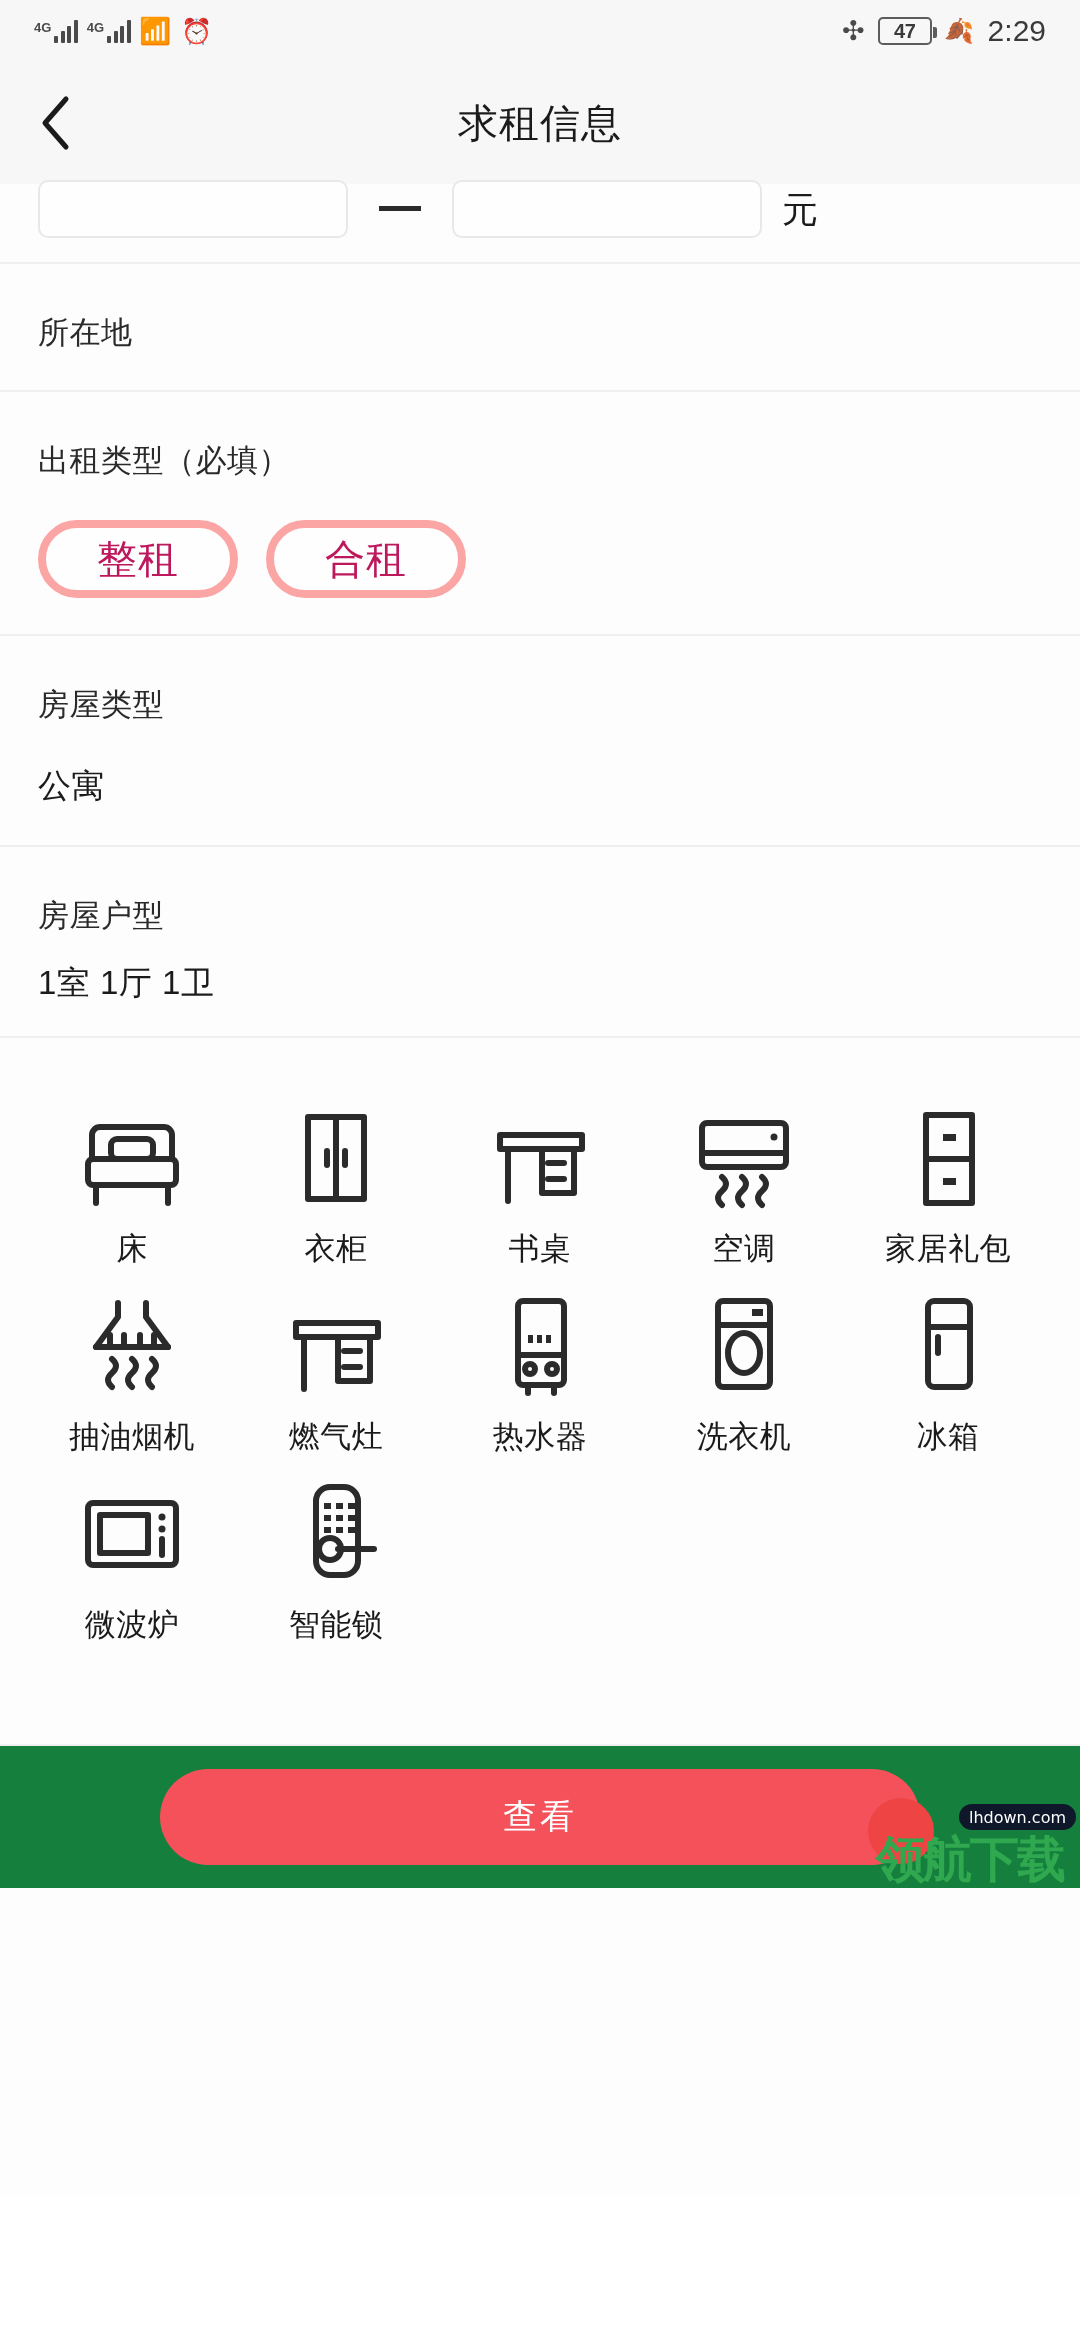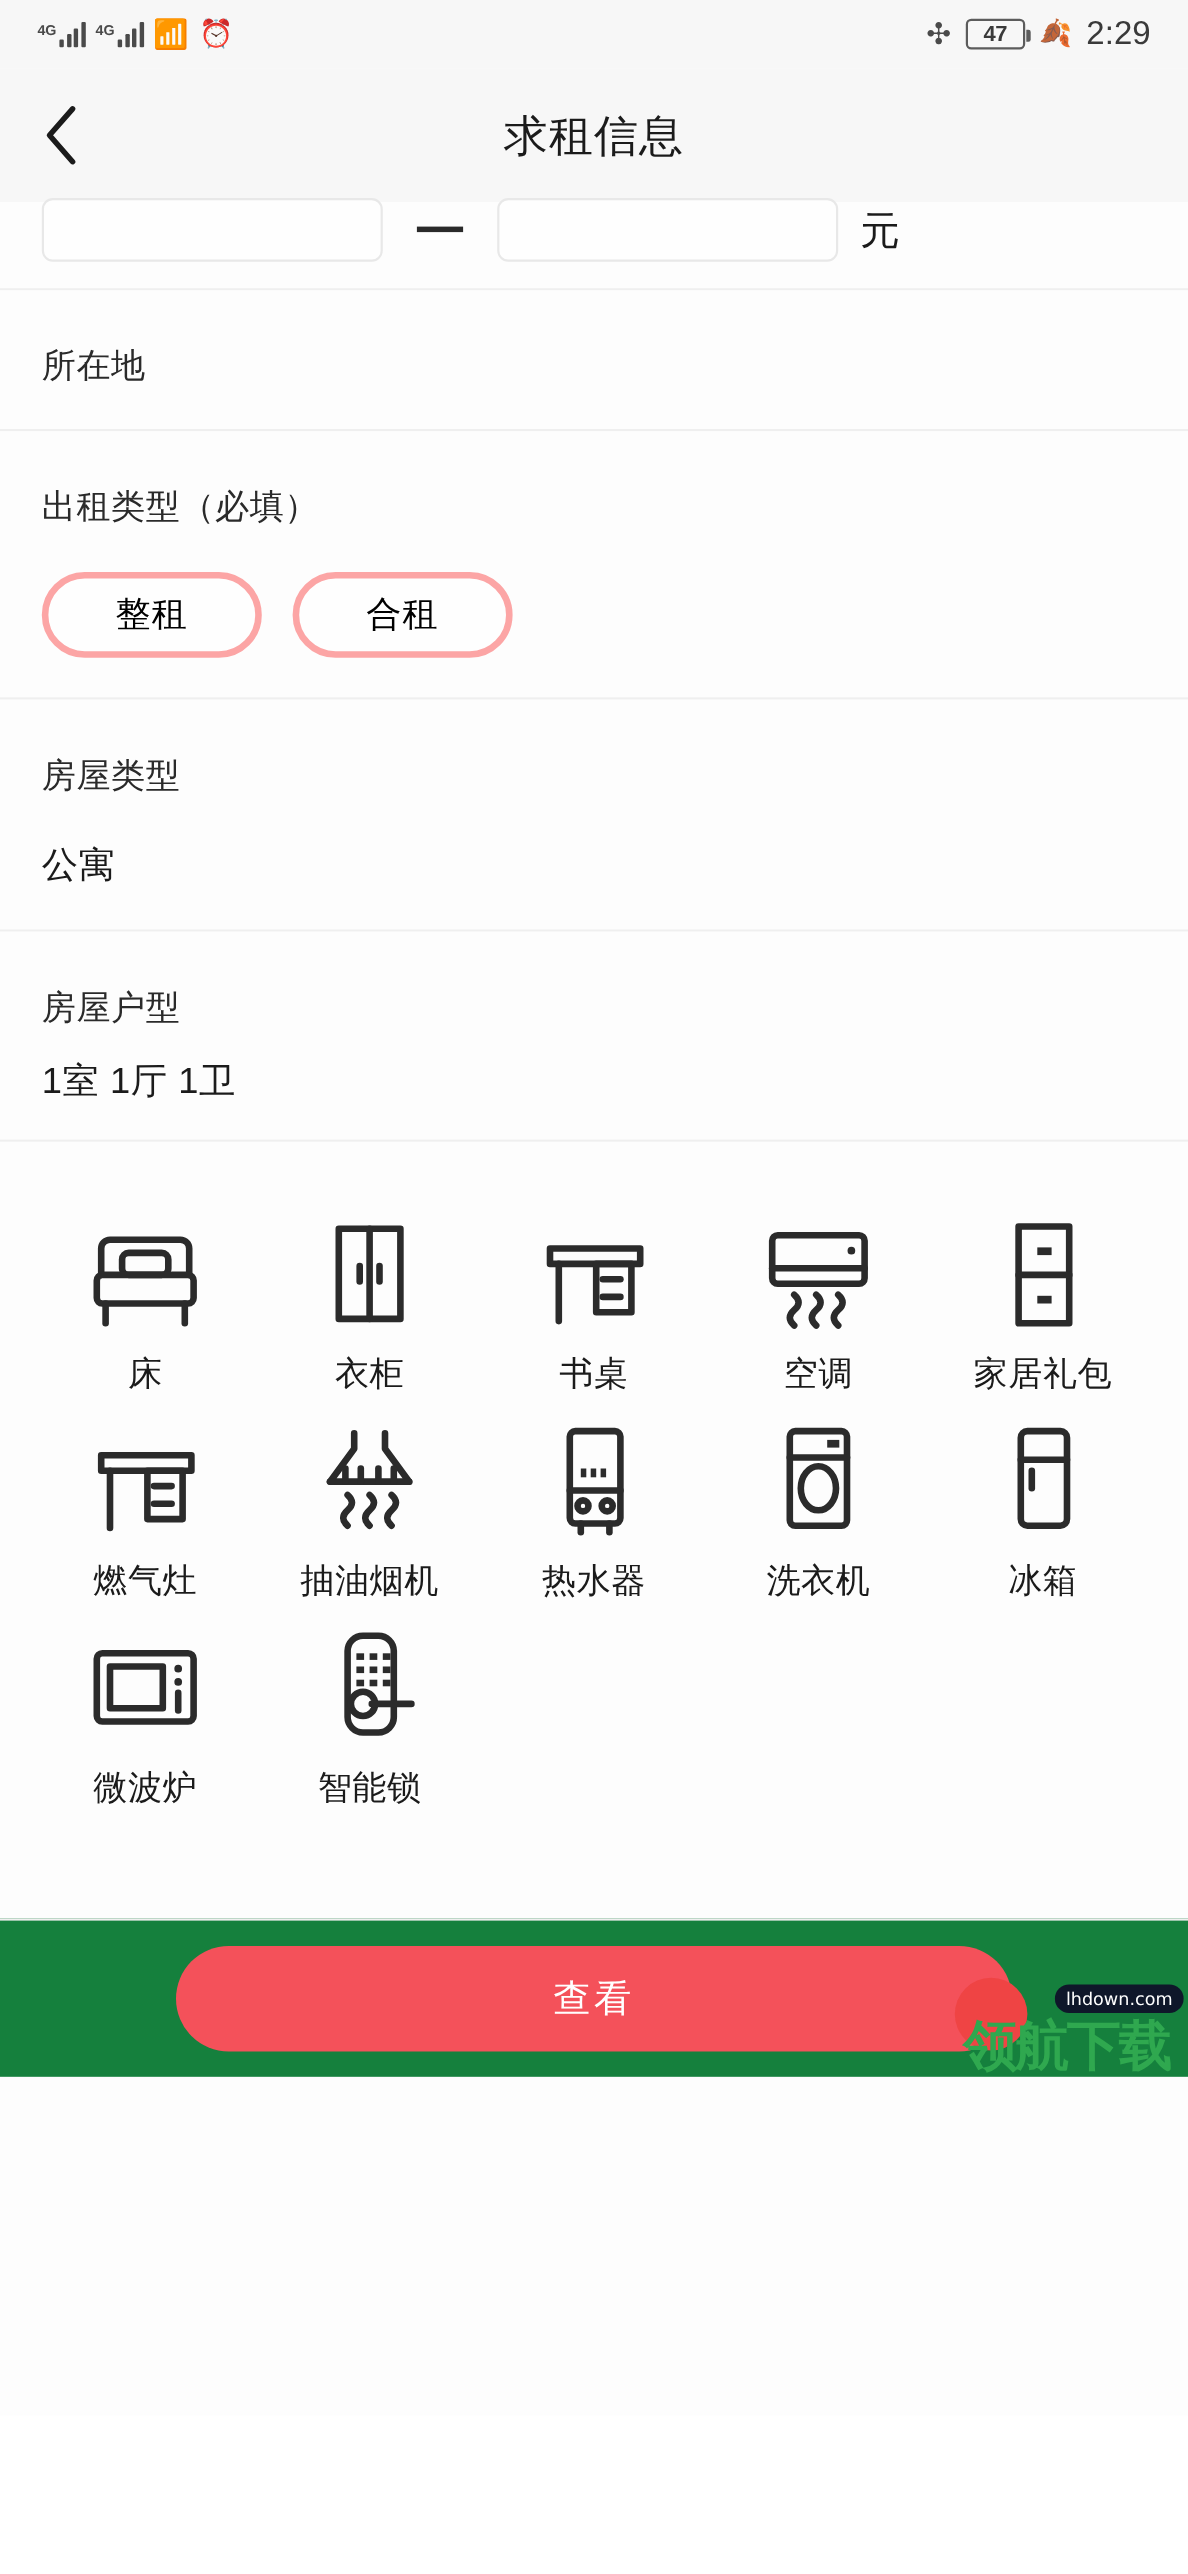--- a/index.html
+++ b/index.html
@@ -79,23 +79,23 @@
   }
   .price-dash i { display:block; width: 42px; height: 5px; background: #2a2a2a; }
   .price-unit { font-size: 36px; color: #1b1b1b; line-height: 52px; margin-left: 4px; }
 
   .sec { padding: 48px 38px 36px 38px; }
   .sec-label { font-size: 31px; color: #2a2a2a; letter-spacing: 0.5px; }
   .sec-value { font-size: 33px; color: #1b1b1b; margin-top: 38px; letter-spacing: 0.5px; }
 
   .chips { display: flex; gap: 28px; margin-top: 38px; }
   .chip {
-    min-width: 200px; height: 78px; border: 6px solid #fca5a5; border-radius: 44px;
+    min-width: 200px; height: 78px; border: 8px solid #fca5a5; border-radius: 44px;
     background: #FEFEFE; display: flex; align-items: center; justify-content: center;
-    font-size: 32px; color: #000000; padding: 0 34px; letter-spacing: 1px;
+    font-size: 40px; color: #be185d; padding: 0 34px; letter-spacing: 1px;
   }
 
   
   .amen { padding: 36px 30px 52px 30px; background: #FDFDFD; }
   .amen-title { font-size: 30px; color: #2a2a2a; padding-left: 12px; letter-spacing: 0.5px; }
   .amen-grid {
     display: grid; grid-template-columns: repeat(5, 1fr);
     row-gap: 18px; margin-top: 26px;
   }
   .amen-cell { display: flex; flex-direction: column; align-items: center; }
@@ -277,50 +277,50 @@
         <div class="amen-cell">
           <div class="amen-ico">
             <svg width="108" height="104" viewBox="0 0 108 104" fill="none" stroke="#2b2b2b" stroke-width="6" stroke-linejoin="round" stroke-linecap="round">
               <rect x="32" y="8" width="46" height="88"></rect>
               <line x1="32" y1="52" x2="78" y2="52"></line>
               <rect x="49" y="27" width="13" height="7" fill="#2b2b2b" stroke="none"></rect>
               <rect x="49" y="71" width="13" height="7" fill="#2b2b2b" stroke="none"></rect>
             </svg>
           </div>
           <div class="amen-lb">家居礼包</div>
-        </div>
-
-        <div class="amen-cell">
-          <div class="amen-ico">
-            <svg width="108" height="104" viewBox="0 0 108 104" fill="none" stroke="#2b2b2b" stroke-width="6" stroke-linejoin="round" stroke-linecap="round">
-              <rect x="14" y="28" width="82" height="14"></rect>
-              <line x1="22" y1="42" x2="22" y2="94"></line>
-              <rect x="56" y="42" width="32" height="44"></rect>
-              <line x1="62" y1="56" x2="78" y2="56"></line>
-              <line x1="62" y1="72" x2="78" y2="72"></line>
-            </svg>
-          </div>
-          <div class="amen-lb">燃气灶</div>
         </div>
 
         <div class="amen-cell">
           <div class="amen-ico">
             <svg width="108" height="104" viewBox="0 0 108 104" fill="none" stroke="#2b2b2b" stroke-width="6" stroke-linejoin="round" stroke-linecap="round">
               <path d="M40 8 V22 L18 52 H90 L68 22 V8"></path>
               <line x1="18" y1="52" x2="90" y2="52"></line>
               <line x1="32" y1="40" x2="32" y2="52"></line>
               <line x1="46" y1="40" x2="46" y2="52"></line>
               <line x1="62" y1="40" x2="62" y2="52"></line>
               <line x1="76" y1="40" x2="76" y2="52"></line>
               <path d="M34 64 q8 7 0 14 q-8 7 0 14"></path>
               <path d="M54 64 q8 7 0 14 q-8 7 0 14"></path>
               <path d="M74 64 q8 7 0 14 q-8 7 0 14"></path>
             </svg>
           </div>
           <div class="amen-lb">抽油烟机</div>
+        </div>
+
+        <div class="amen-cell">
+          <div class="amen-ico">
+            <svg width="108" height="104" viewBox="0 0 108 104" fill="none" stroke="#2b2b2b" stroke-width="6" stroke-linejoin="round" stroke-linecap="round">
+              <rect x="14" y="28" width="82" height="14"></rect>
+              <line x1="22" y1="42" x2="22" y2="94"></line>
+              <rect x="56" y="42" width="32" height="44"></rect>
+              <line x1="62" y1="56" x2="78" y2="56"></line>
+              <line x1="62" y1="72" x2="78" y2="72"></line>
+            </svg>
+          </div>
+          <div class="amen-lb">燃气灶</div>
         </div>
 
         <div class="amen-cell">
           <div class="amen-ico">
             <svg width="108" height="104" viewBox="0 0 108 104" fill="none" stroke="#2b2b2b" stroke-width="6" stroke-linejoin="round" stroke-linecap="round">
               <rect x="32" y="6" width="46" height="84" rx="5"></rect>
               <line x1="32" y1="60" x2="78" y2="60"></line>
               <rect x="42" y="40" width="5" height="8" fill="#2b2b2b" stroke="none"></rect>
               <rect x="51" y="40" width="5" height="8" fill="#2b2b2b" stroke="none"></rect>
               <rect x="60" y="40" width="5" height="8" fill="#2b2b2b" stroke="none"></rect>

